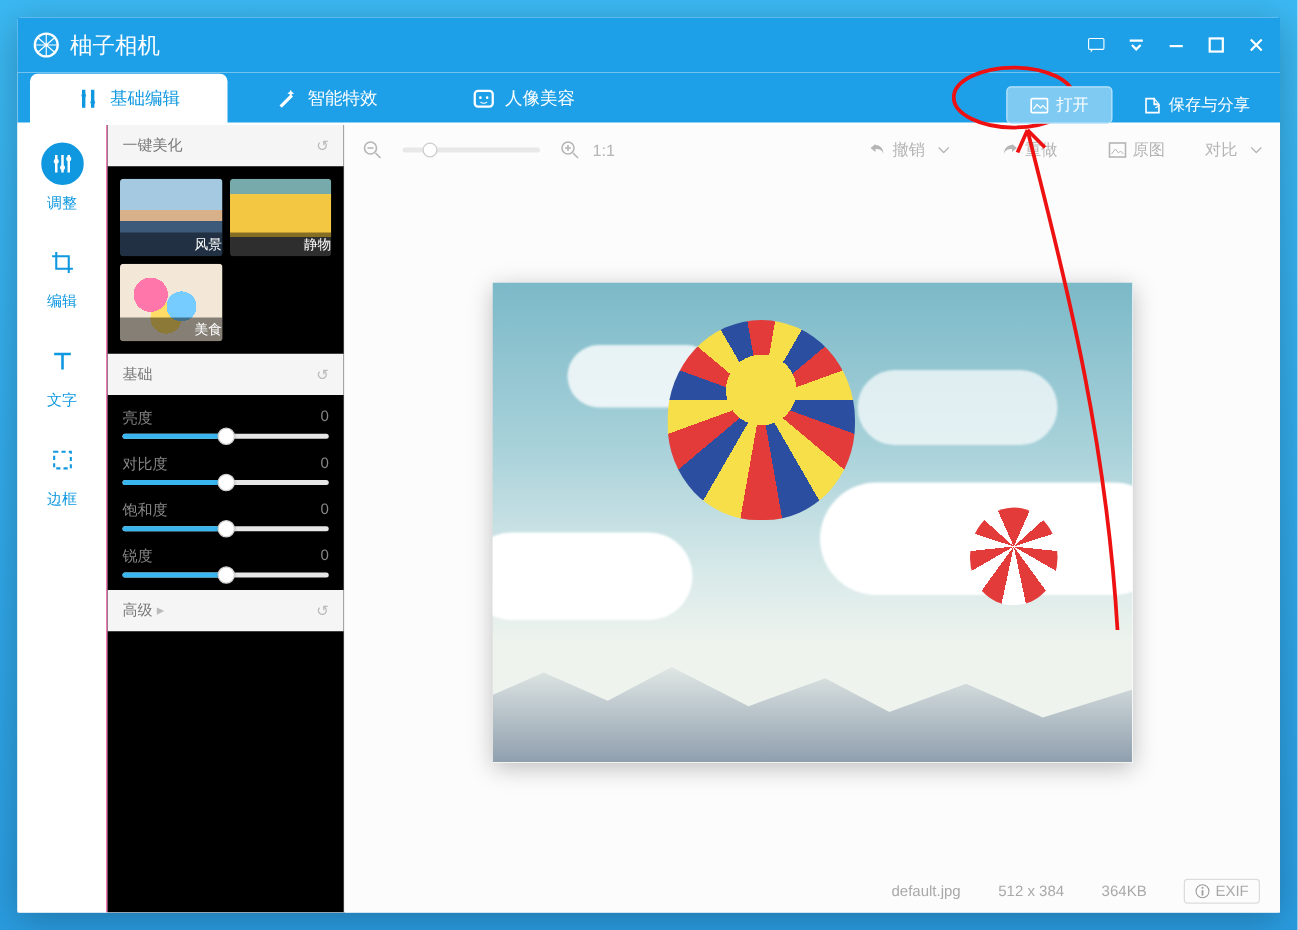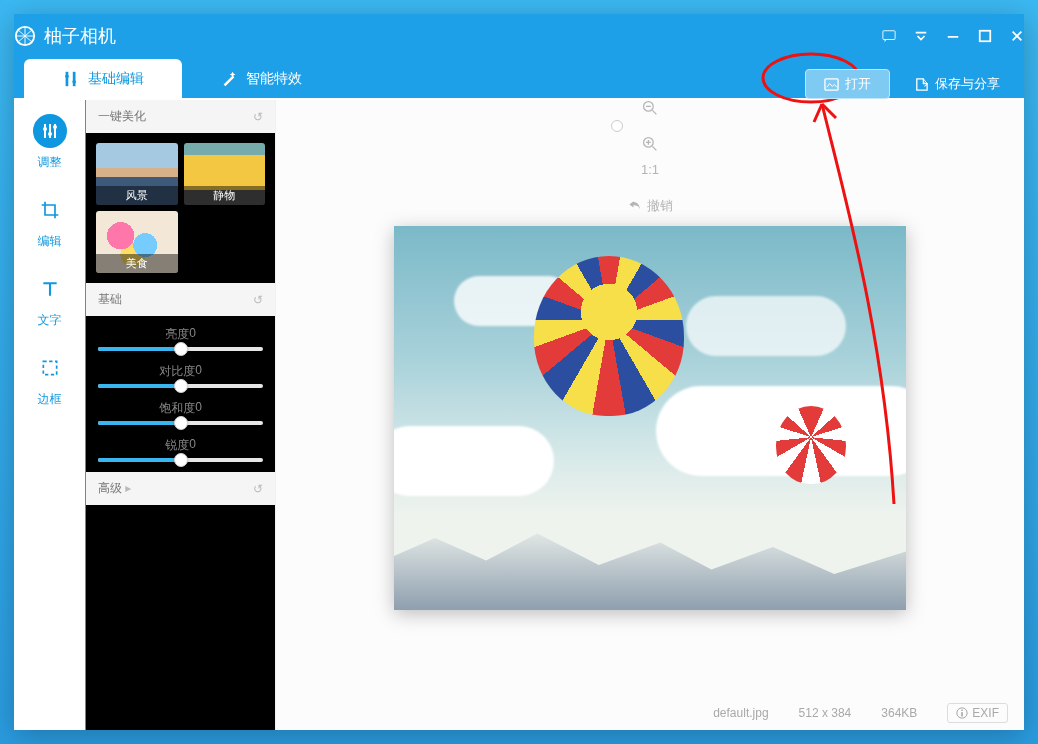--- a/index.html
+++ b/index.html
@@ -1,20 +1,20 @@
 <!DOCTYPE html>
 <html><head>
 <meta charset="utf-8">
 <style>
 * { margin: 0; padding: 0; box-sizing: border-box; font-family: "Microsoft YaHei", sans-serif; }
 body { width: 1038px; height: 744px; background: linear-gradient(180deg,#3bb8f2,#2a9ce0); overflow: hidden; }
 
 .window { position: absolute; left: 14px; top: 14px; width: 1010px; height: 716px; background: #fff; border-radius: 2px; box-shadow: 0 6px 30px rgba(0,0,0,.25); display: flex; flex-direction: column; }
 
-.titlebar { height: 44px; background: #1ea0e8; display: flex; align-items: center; padding: 0 0; color: #fff; }
+.titlebar { height: 44px; background: #1ea0e8; display: flex; align-items: center; padding: 0 12px; color: #fff; }
 .app-logo { width: 22px; height: 22px; margin-right: 8px; display:flex;align-items:center;justify-content:center;}
 .app-title { font-size: 18px; flex: 1; }
 .win-controls { display: flex; gap: 18px; align-items: center; }
 .win-btn { width: 14px; height: 14px; color:#fff; cursor: pointer; display:flex;align-items:center;justify-content:center;}
 .win-btn svg{width:14px;height:14px;}
 
 .tabs-row { height: 42px; background: #fff; display: flex; align-items: flex-end; padding-left: 10px; border-bottom: 1px solid transparent; position: relative; }
 .tabs-row::before{content:"";position:absolute;left:0;right:0;top:0;height:40px;background:#1ea0e8;}
 .main-tab { position:relative; height: 40px; display: flex; align-items: center; gap: 8px; padding: 0 38px; color: #fff; cursor: pointer; font-size: 14px; z-index:1;}
 .main-tab.active { background: #fff; color: #0f98df; border-radius: 6px 6px 0 0; }
@@ -30,35 +30,35 @@
 .nav-item .nav-icon{width:34px;height:34px;border:2px solid #0f98df;border-radius:50%;display:flex;align-items:center;justify-content:center;}
 .nav-item.alt .nav-icon{border:none;}
 .nav-item svg{width:20px;height:20px;}
 .nav-item.filled .nav-icon{background:#0f98df;color:#fff;}
 
 .side-panel { width: 190px; background:#000000; border-right:1px solid #f1f1f1; overflow:auto;}
 .section-hd { display:flex;align-items:center;justify-content:space-between;padding:8px 12px;background:#f5f5f5;color:#777;font-size:12px;cursor:pointer;}
 .section-hd .reset{color:#bbb;}
 .presets { display:grid; grid-template-columns:1fr 1fr; gap:6px; padding:10px;}
 .preset { position:relative; height:62px; border-radius:3px; overflow:hidden; cursor:pointer; display:flex;align-items:flex-end;justify-content:center;}
-.preset span{position:relative;z-index:2;background:rgba(0,0,0,.45);color:#fff;font-size:11px;width:100%;text-align:center;padding:2px 12px;margin-top:40px;}
+.preset span{position:relative;z-index:2;background:rgba(0,0,0,.45);color:#fff;font-size:11px;width:100%;text-align:right;padding:2px 0;margin-top:40px;}
 .preset .bg{position:absolute;inset:0;}
 .p-land .bg{background:linear-gradient(180deg,#a6c9e2 40%,#d8b08a 40% 55%,#3d5a7a 55%);}
 .p-port .bg{background:radial-gradient(circle at 35% 35%,#f4d0b0 0 35%,#e8b88a 35% 50%,#cda06a 50%);}
 .p-still .bg{background:linear-gradient(180deg,#7aa 0 20%,#f4c742 20% 75%,#555 75%);}
 .p-food .bg{background:radial-gradient(circle at 30% 40%,#f7a 0 20%,transparent 20%),radial-gradient(circle at 60% 55%,#7cf 0 20%,transparent 20%),radial-gradient(circle at 45% 70%,#fd6 0 20%,transparent 20%),#f3e8d8;}
 .slider-group{padding:4px 12px;}
 .slider-row{padding:6px 0;}
-.slider-lbl{display:flex;justify-content:center;font-size:12px;color:#888;margin-bottom:4px;}
+.slider-lbl{display:flex;justify-content:space-between;font-size:12px;color:#888;margin-bottom:4px;}
 .slider{height:4px;background:#e6e6e6;border-radius:2px;position:relative;}
 .slider .fill{position:absolute;left:0;top:0;bottom:0;width:50%;background:#39b6ef;border-radius:2px;}
 .slider .thumb{position:absolute;top:50%;left:50%;width:14px;height:14px;border-radius:50%;background:#fff;border:1px solid #d0d0d0;transform:translate(-50%,-50%);box-shadow:0 1px 3px rgba(0,0,0,.2);cursor:pointer;}
 
 .canvas-area{flex:1;display:flex;flex-direction:column;background:#fcfcfc;position:relative;}
-.toolbar{height:40px;display:flex;align-items:center;gap:10px;padding:0 14px;color:#999;font-size:13px;flex-direction:column;}
+.toolbar{height:40px;display:flex;align-items:center;gap:10px;padding:0 14px;color:#999;font-size:13px;}
 .toolbar .sep{flex:1;}
 .zoom-track{width:110px;height:4px;background:#e8e8e8;border-radius:2px;position:relative;margin:0 6px;}
 .zoom-track .thumb{position:absolute;left:20%;top:50%;width:12px;height:12px;border-radius:50%;background:#fff;border:1px solid #ccc;transform:translate(-50%,-50%);cursor:pointer;}
 .tbtn{display:flex;align-items:center;gap:4px;cursor:pointer;color:#b5b5b5;}
 .tbtn svg{width:16px;height:16px;}
 .tbtn.chev svg{width:10px;height:10px;}
 .canvas{flex:1;display:flex;align-items:center;justify-content:center;position:relative;}
 .photo{width:512px;height:384px;box-shadow:0 4px 18px rgba(0,0,0,.25);position:relative;overflow:hidden;}
 .sky{position:absolute;inset:0;background:linear-gradient(180deg,#7bb9c8 0%,#a9d2da 35%,#d7e9e9 60%,#eef3ee 75%);}
 .cloud{position:absolute;background:#fff;border-radius:50%;filter:blur(1px);}
@@ -139,20 +139,29 @@
         </svg>
       <span>基础编辑</span>
     </div>
     <div class="main-tab">
       <svg viewBox="0 0 20 20">
           <path d="M4 16L14 6l2 2L6 18z" fill="currentColor"></path>
           <path d="M14 2l1 2 2 1-2 1-1 2-1-2-2-1 2-1z" fill="currentColor"></path>
         </svg>
       <span>智能特效</span>
     </div>
+    <div class="main-tab">
+      <svg viewBox="0 0 20 20">
+          <rect x="2" y="3" width="16" height="14" rx="3" fill="none" stroke="currentColor" stroke-width="2"></rect>
+          <circle cx="7" cy="9" r="1.2" fill="currentColor"></circle>
+          <circle cx="13" cy="9" r="1.2" fill="currentColor"></circle>
+          <path d="M7 13q3 2 6 0" stroke="currentColor" fill="none"></path>
+        </svg>
+      <span>人像美容</span>
+    </div>
     <div class="spacer"></div>
     <div class="action-btn open">
       <svg viewBox="0 0 16 16">
           <rect x="1" y="2" width="14" height="12" rx="1" fill="none" stroke="#fff" stroke-width="1.4"></rect>
           <path d="M3 11l3-4 3 3 2-2 3 3" stroke="#fff" fill="none"></path>
         </svg>
       <span>打开</span>
     </div>
     <div class="action-btn">
       <svg viewBox="0 0 16 16">

